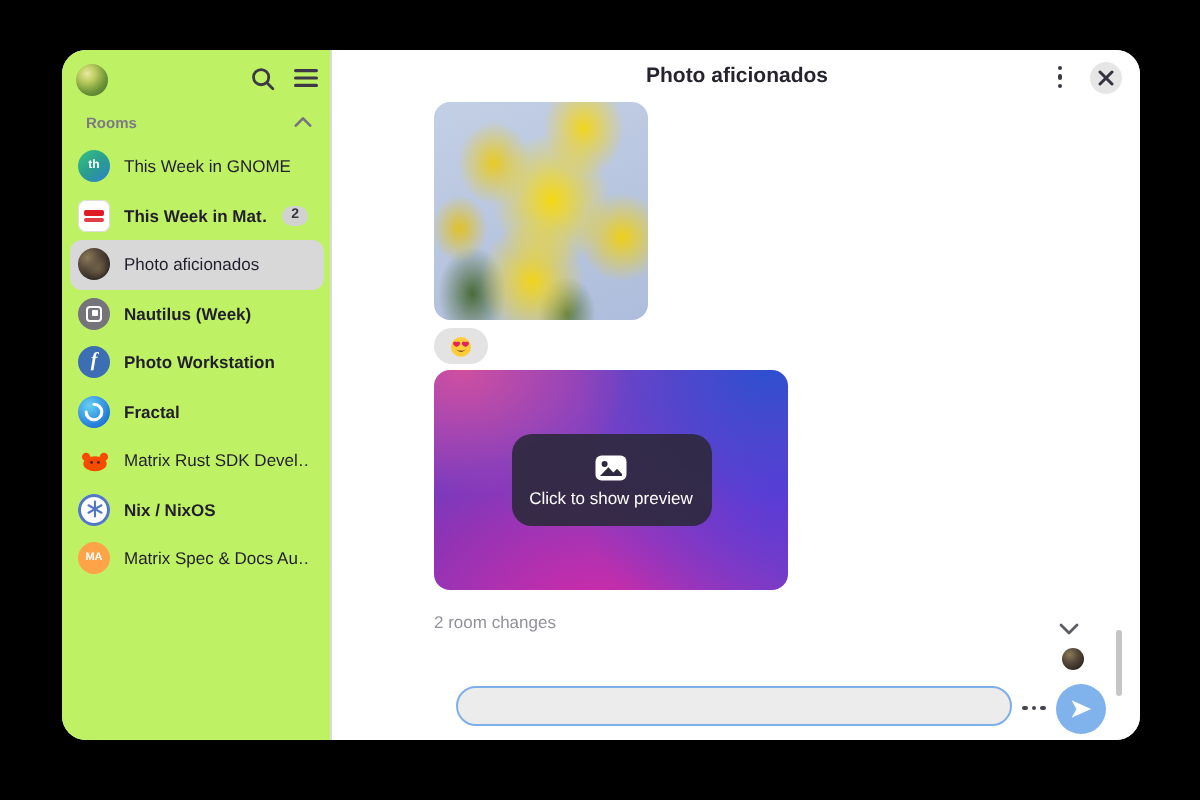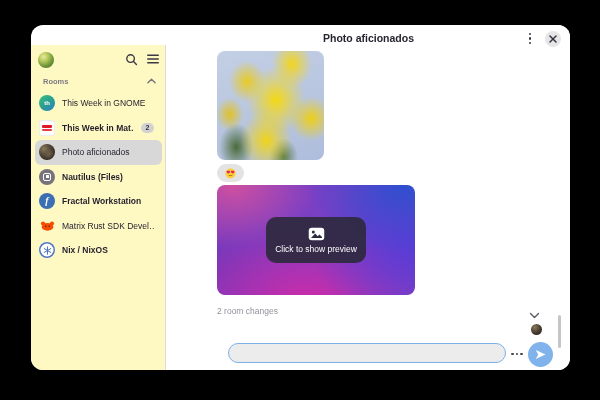--- a/index.html
+++ b/index.html
@@ -1,22 +1,22 @@
 <!DOCTYPE html>
 <html><head>
 <meta charset="utf-8">
 <style>
   html,body{margin:0;padding:0;background:#000;}
   *{box-sizing:border-box;font-family:"Liberation Sans",sans-serif;}
   .stage{position:relative;width:600px;height:400px;background:#000;overflow:hidden;}
   .window{position:absolute;left:31px;top:25px;width:539px;height:345px;background:#fff;
           border-radius:12px;overflow:hidden;box-shadow:0 4px 24px rgba(0,0,0,.6);}
   
-  .sidebar{position:absolute;left:0;top:0;width:135px;height:100%;background:#fef9c3;
-           border-right:1px solid #dbdbdb;margin-top:20px;}
+  .sidebar{position:absolute;left:0;top:0;width:135px;height:100%;background:#bef264;
+           border-right:1px solid #dbdbdb;}
   .sb-header{position:absolute;top:0;left:0;right:0;height:27px;}
   .user-avatar{position:absolute;left:7px;top:7px;width:16px;height:16px;border-radius:50%;
       background:radial-gradient(circle at 35% 30%,#e8e9a0 0%,#b9cb5e 28%,#6d9438 62%,#47682b 100%);}
   .sb-btn{position:absolute;top:6px;width:18px;height:16px;display:flex;align-items:center;justify-content:center;}
   .btn-search{left:91px;}
   .btn-menu{left:113px;}
   .rooms-head{position:absolute;top:29px;left:12px;right:9px;height:14px;display:flex;
               align-items:center;justify-content:space-between;}
   .rooms-label{font-size:7.5px;font-weight:700;color:#7d7a84;}
   .room-list{position:absolute;top:46px;left:4px;right:3px;}
@@ -67,21 +67,21 @@
         radial-gradient(42px 48px at 55% 45%,#f5d915 0%,rgba(245,217,21,0) 70%),
         radial-gradient(30px 30px at 88% 62%,#edcf1a 0%,rgba(237,207,26,0) 74%),
         radial-gradient(26px 30px at 28% 28%,#e8cb25 0%,rgba(232,203,37,0) 70%),
         radial-gradient(36px 42px at 46% 82%,#f0d41c 0%,rgba(240,212,28,0) 72%),
         radial-gradient(20px 24px at 12% 58%,#dfc22a 0%,rgba(223,194,42,0) 70%),
         radial-gradient(26px 36px at 18% 88%,#4a6b3a 0%,rgba(74,107,58,0) 66%),
         radial-gradient(22px 28px at 62% 97%,#5a7a45 0%,rgba(90,122,69,0) 66%),
         linear-gradient(160deg,#c3cfe4,#aebddc);}
   .reaction-pill{position:absolute;left:50px;top:139px;width:27px;height:18px;border-radius:9px;
       background:#e3e3e3;display:flex;align-items:center;justify-content:center;}
-  .media-preview{position:absolute;left:50px;top:160px;width:198px;height:110px;border-radius:8px;
+  .media-preview{position:absolute;left:50px;top:160px;width:177px;height:110px;border-radius:8px;
       overflow:hidden;display:flex;align-items:center;justify-content:center;
       background:
         radial-gradient(120px 90px at 8% 0%,#cf4fa0 0%,rgba(207,79,160,0) 70%),
         radial-gradient(140px 100px at 95% 0%,#2e4fd0 0%,rgba(46,79,208,0) 70%),
         radial-gradient(150px 110px at 100% 55%,#5a3bd6 0%,rgba(90,59,214,0) 70%),
         radial-gradient(170px 115px at 45% 112%,#d329a5 0%,rgba(211,41,165,0) 72%),
         radial-gradient(120px 100px at 0% 78%,#7a36b8 0%,rgba(122,54,184,0) 70%),
         #7b3fc4;}
   .preview-btn{width:100px;height:46px;border-radius:10px;background:rgba(46,41,62,.92);
       display:flex;flex-direction:column;align-items:center;justify-content:center;gap:3px;border:none;}
@@ -147,27 +147,35 @@
           <div class="room-row selected">
             <span class="ricon i-photo"></span>
             <span class="room-label">Photo aficionados</span>
           </div>
           <div class="room-row unread">
             <span class="ricon i-nautilus">
               <span class="naut-sq">
                 <span class="naut-in"></span>
               </span>
             </span>
-            <span class="room-label">Nautilus (Files)</span>
+            <span class="room-label">Nautilus (Week)</span>
           </div>
           <div class="room-row unread">
             <span class="ricon i-fedora">
               <span class="fedora-f">f</span>
             </span>
-            <span class="room-label">Fractal Workstation</span>
+            <span class="room-label">Photo Workstation</span>
+          </div>
+          <div class="room-row unread">
+            <span class="ricon i-fractal">
+              <svg width="12" height="12" viewBox="0 0 20 20">
+        <path d="M10 3.5 a6.5 6.5 0 1 1 -6.5 6.5" fill="none" stroke="#fff" stroke-width="2.6" stroke-linecap="round"></path>
+              </svg>
+            </span>
+            <span class="room-label">Fractal</span>
           </div>
           <div class="room-row">
             <span class="ricon i-ferris">
               <svg width="15" height="11" viewBox="0 0 20 16">
         <circle cx="3.5" cy="5" r="3" fill="#f74c00"></circle>
                 <circle cx="16.5" cy="5" r="3" fill="#f74c00"></circle>
         <ellipse cx="10" cy="10" rx="8.5" ry="5.5" fill="#f74c00"></ellipse>
         <circle cx="7.5" cy="9" r="1" fill="#3b1d0e"></circle>
                 <circle cx="12.5" cy="9" r="1" fill="#3b1d0e"></circle>
               </svg>
@@ -179,20 +187,26 @@
               <svg width="9" height="9" viewBox="0 0 12 12">
         <g stroke="#5277c3" stroke-width="1.4" stroke-linecap="round">
           <line x1="6" y1="1" x2="6" y2="11"></line>
                   <line x1="1.7" y1="3.5" x2="10.3" y2="8.5"></line>
           <line x1="10.3" y1="3.5" x2="1.7" y2="8.5"></line>
                 </g>
               </svg>
             </span>
             <span class="room-label">Nix / NixOS</span>
           </div>
+          <div class="room-row">
+            <span class="ricon i-ma">
+              <span class="ma-text">MA</span>
+            </span>
+            <span class="room-label">Matrix Spec &amp; Docs Au…</span>
+          </div>
         </div>
     </div>
 
     <div class="main">
       <div class="main-header">
         <span class="app-title">Photo aficionados</span>
         <div class="hdr-kebab">
           <span class="kdot"></span>
           <span class="kdot"></span>
           <span class="kdot"></span>

